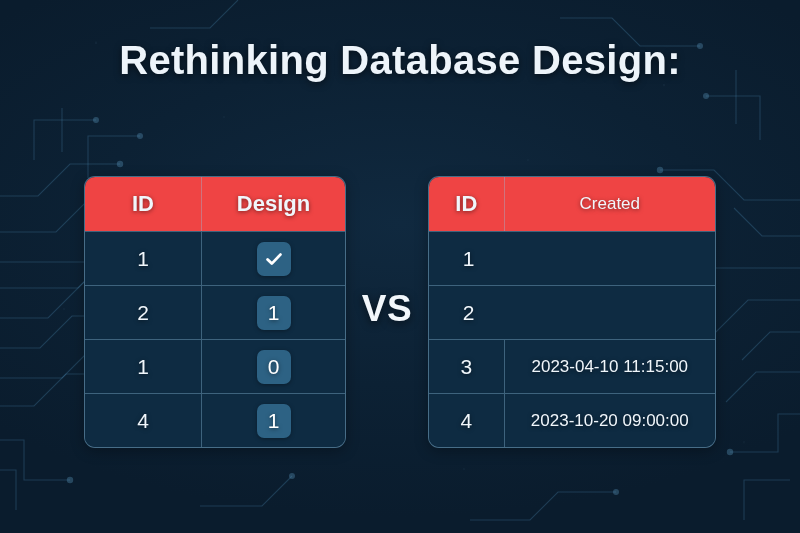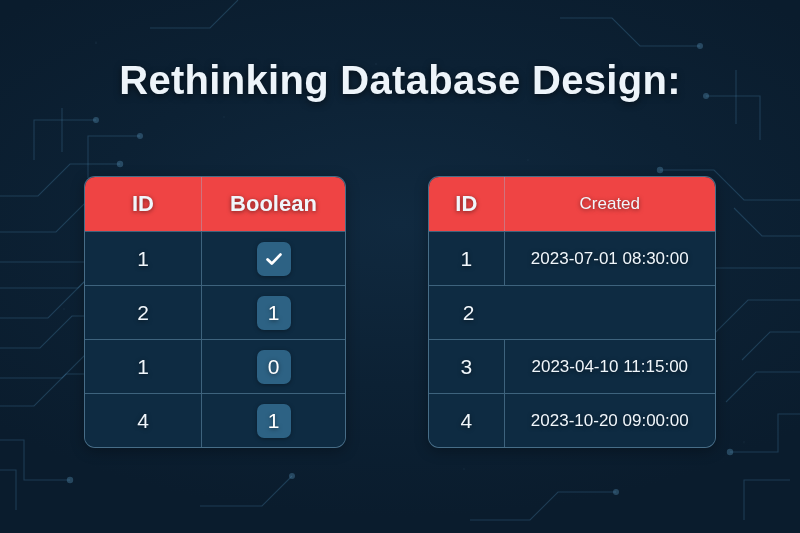--- a/index.html
+++ b/index.html
@@ -61,21 +61,21 @@
     left: 0;
     width: 800px;
     text-align: center;
     color: #edf4fa;
     font-size: 40px;
     font-weight: bold;
     line-height: 49px;
     letter-spacing: .3px;
     text-shadow: 0 2px 7px rgba(0,0,0,.55);
   }
-  .title-line { display: block; white-space: pre; margin-top: 20px; }
+  .title-line { display: block; white-space: pre; }
 
   
   .table-card {
     position: absolute;
     border: 1px solid rgba(150,200,230,.42);
     border-radius: 11px;
     overflow: hidden;
     background: #0e2b42;
     box-shadow: 0 3px 14px rgba(0,0,0,.30);
   }
@@ -205,21 +205,21 @@
 
 <div id="content">
 
   <div id="title-block">
     <span class="title-line">Rethinking Database Design:</span>
   </div>
 
   <div class="table-card" id="table-left">
     <div class="trow header">
       <div class="tcell c-id">ID</div>
-      <div class="tcell c-active col-sep">Boolean</div>
+      <div class="tcell c-active col-sep">Design</div>
     </div>
 
     <div class="trow body">
       <div class="tcell c-id">1</div>
       <div class="tcell c-active col-sep">
         <span class="badge">
           <svg width="20" height="20" viewBox="0 0 20 20">
             <path d="M3.6 10.4 L7.8 14.6 L16.4 5.6" fill="none" stroke="#ffffff" stroke-width="2.8" stroke-linecap="round" stroke-linejoin="round"></path>
           </svg>
         </span>
@@ -241,30 +241,30 @@
     </div>
 
     <div class="trow body">
       <div class="tcell c-id">4</div>
       <div class="tcell c-active col-sep">
         <span class="badge">1</span>
       </div>
     </div>
   </div>
 
+  <div id="vs-label">VS</div>
 
   <div class="table-card" id="table-right">
     <div class="trow header">
       <div class="tcell c-id">ID</div>
       <div class="tcell c-val col-sep">Created</div>
     </div>
 
     <div class="trow body">
       <div class="tcell c-id">1</div>
-      <div class="tcell c-val col-sep">2023-07-01 08:30:00</div>
     </div>
 
     <div class="trow body">
       <div class="tcell c-id">2</div>
     </div>
 
     <div class="trow body">
       <div class="tcell c-id">3</div>
       <div class="tcell c-val col-sep">2023-04-10 11:15:00</div>
     </div>

